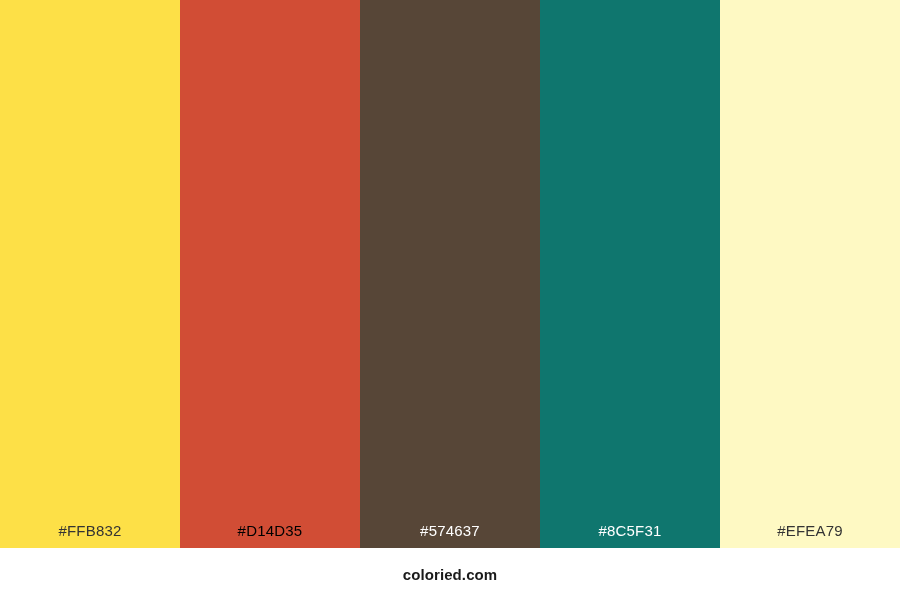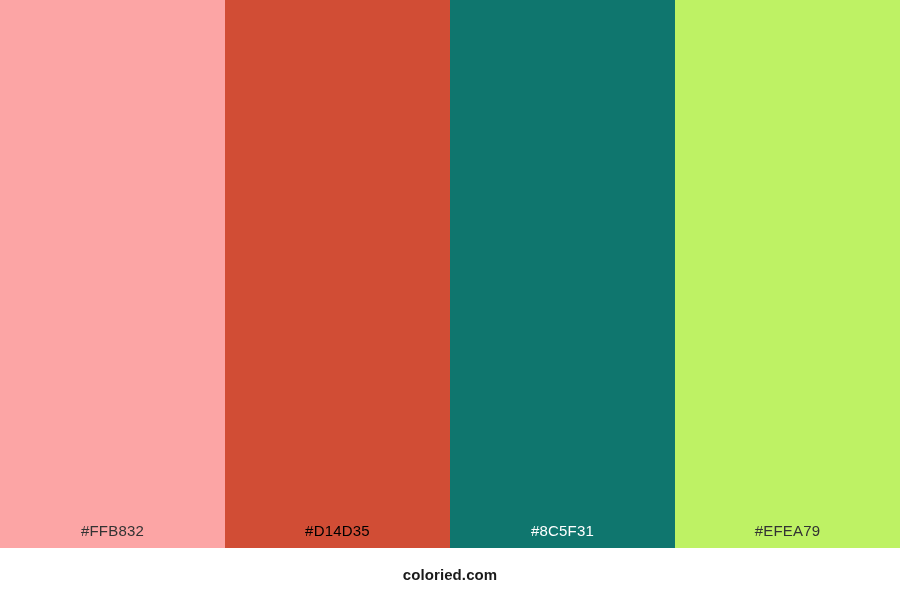--- a/index.html
+++ b/index.html
@@ -71,34 +71,37 @@
     white-space: nowrap;
   }
 </style>
 </head>
 <body>
 
 <div id="palette-page" style="background: rgb(255, 255, 255);">
 
   <div id="swatch-strip" style="height: 548px; flex-basis: 548px;">
 
-    <div class="swatch" style="background-color: #fca5a5;">
+    <div class="swatch" style="background-color: #fde047;">
       <span class="swatch-label" style="color: rgb(51, 51, 51);">#FFB832</span>
     </div>
 
     <div class="swatch" style="background-color: rgb(209, 77, 53);">
       <span class="swatch-label" style="color: #000000;">#D14D35</span>
     </div>
 
+    <div class="swatch" style="background-color: rgb(87, 70, 55);">
+      <span class="swatch-label" style="color: rgb(255, 255, 255);">#574637</span>
+    </div>
 
     <div class="swatch" style="background-color: #0f766e;">
       <span class="swatch-label" style="color: rgb(255, 255, 255);">#8C5F31</span>
     </div>
 
-    <div class="swatch" style="background-color: #bef264;">
+    <div class="swatch" style="background-color: #fef9c3;">
       <span class="swatch-label" style="color: rgb(51, 51, 51);">#EFEA79</span>
     </div>
 
   </div>
 
   <div id="footer" style="background: rgb(255, 255, 255);">
     <span id="footer-brand" style="color: rgb(26, 26, 26);">coloried.com</span>
   </div>
 
 </div>

